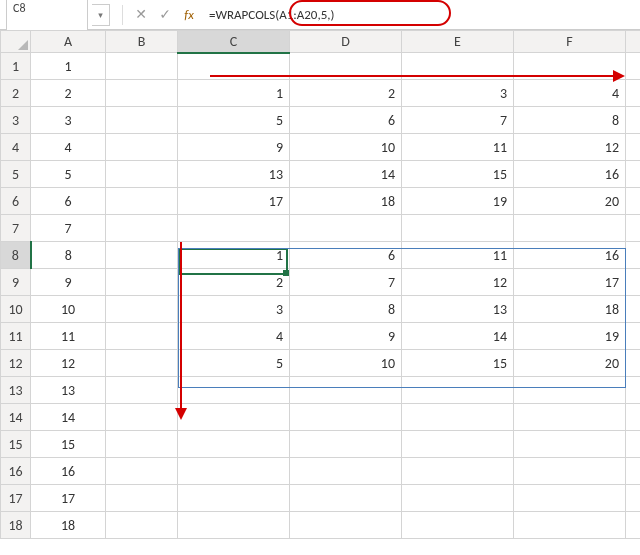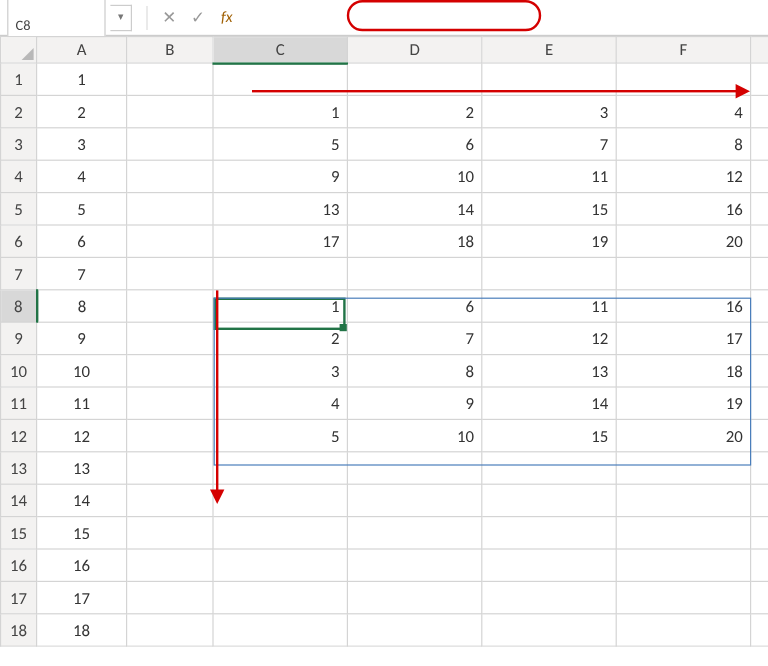--- a/index.html
+++ b/index.html
@@ -19,21 +19,21 @@
     height: 30px;
     border-bottom: 1px solid #ccc;
     background: #fff;
   }
   .namebox {
     width: 82px;
     height: 22px;
     margin: 0 4px 0 6px;
     border: 1px solid #ccc;
     display: flex;
-    align-items: flex-start;
+    align-items: flex-end;
     padding: 15px 6px;
     font-size: 12px;
     color: #444;
     background: #fff;
   }
   .nb-drop {
     width: 18px; height: 22px;
     display:flex; align-items:center; justify-content:center;
     border:1px solid #ccc; border-left:none;
     color:#777; font-size:9px;
@@ -179,20 +179,23 @@
   </div>
   <div class="divider"></div>
   <div class="fb-btn">
     <span>✕</span>
   </div>
   <div class="fb-btn">
     <span>✓</span>
   </div>
   <div class="fb-btn fx">
     <span>fx</span>
+  </div>
+  <div class="formula-input">
+    <span>=WRAPCOLS(A1:A20,5,)</span>
   </div>
 </div>
 <div class="callout"></div>
 
 <div class="grid-wrap">
 <table>
   <colgroup>
     <col style="width:30px">
     <col class="colA">
         <col class="colB">

